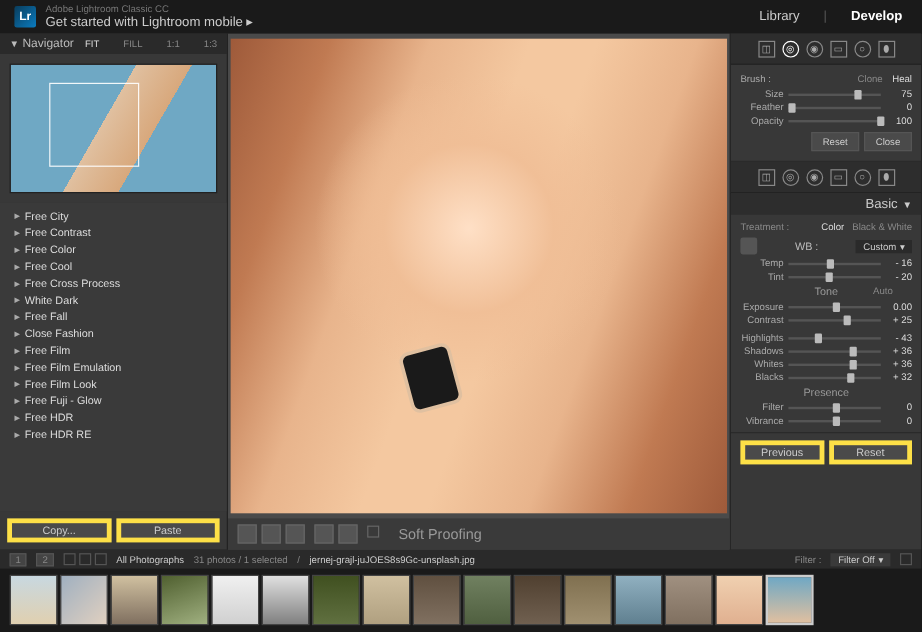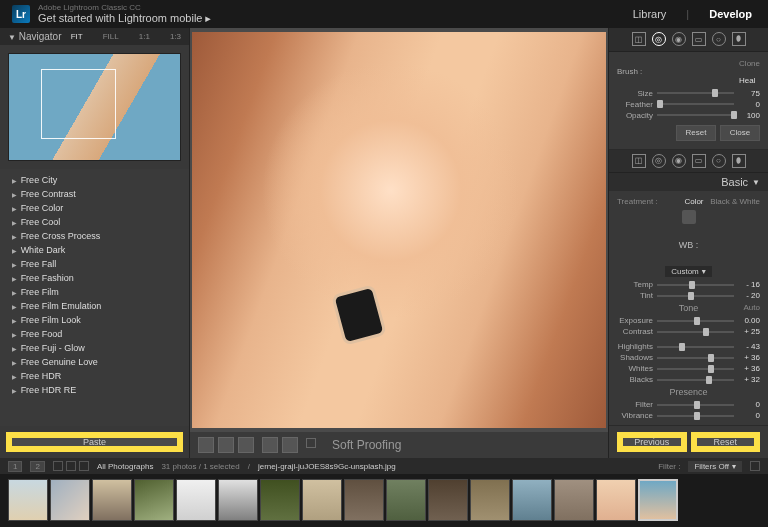--- a/index.html
+++ b/index.html
@@ -19,21 +19,21 @@
   .nav-header { display: flex; justify-content: space-between; align-items: center; padding: 3px 8px; background: #2a2a2a; font-size: 10px; }
   .nav-header .tri { font-size: 8px; }
   .nav-zoom { display: flex; gap: 20px; font-size: 8px; color: #888; }
   .nav-zoom span.on { color: #ddd; }
   .nav-preview { margin: 8px; height: 108px; background: linear-gradient(120deg, #6fa8c4 0%, #6fa8c4 45%, #e0c0a0 45%, #d8a87c 65%, #6fa8c4 65%); position: relative; border: 1px solid #222; }
   .nav-preview .rect { position: absolute; left: 32px; top: 15px; width: 75px; height: 70px; border: 1px solid rgba(255,255,255,0.9); }
   .preset-list { flex: 1; overflow: hidden; background: #3a3a3a; padding: 4px 0; }
   .preset-row { display: flex; align-items: center; padding: 2px 12px; font-size: 9px; color: #ddd; cursor: pointer; }
   .preset-row .tri { font-size: 6px; margin-right: 4px; color: #aaa; }
   .left-buttons { display: flex; gap: 4px; padding: 6px; }
-  .btn { flex: 1; height: 20px; background: #4a4a4a; border: 6px solid #fde047; color: #ccc; font-size: 9px; display: flex; align-items: center; justify-content: center; cursor: pointer; }
+  .btn { flex: 1; height: 20px; background: #4a4a4a; border: 4px solid #fde047; color: #ccc; font-size: 9px; display: flex; align-items: center; justify-content: center; cursor: pointer; }
   .btn + .btn { margin-left: 0; }
   .center { flex: 1; background: #4a4a4a; display: flex; flex-direction: column; position: relative; }
   .canvas { flex: 1; margin: 4px 2px; overflow: hidden; position: relative; }
   .photo { position: absolute; inset: 0; background:
     radial-gradient(circle at 48% 40%, rgba(255,225,200,0.95) 0%, rgba(240,190,150,0.9) 22%, rgba(230,135,95,0) 40%),
     linear-gradient(110deg, #9e5a3a 0%, #c07a52 15%, #e8b48c 30%, #f4c8a0 45%, #f4c8a0 55%, #e8b48c 70%, #c07a52 85%, #9e5a3a 100%);
   }
   .photo::after { content: ""; position: absolute; left: 35%; top: 65%; width: 38px; height: 46px; background: #1a1a1a; border: 3px solid #e0c0a0; border-radius: 8px; transform: rotate(-15deg); }
   .toolbar-bottom { height: 26px; display: flex; align-items: center; padding: 0 8px; gap: 8px; background: #3a3a3a; }
   .tool-icons { display: flex; gap: 4px; }
@@ -45,39 +45,39 @@
   .ts-icon { width: 14px; height: 14px; border: 1px solid #888; cursor: pointer; display: flex; align-items: center; justify-content: center; font-size: 8px; color: #aaa; }
   .ts-icon.circle { border-radius: 50%; }
   .ts-icon.active { border-color: #fff; color: #fff; }
   .panel-section { padding: 4px 8px; border-bottom: 1px solid #2a2a2a; }
   .row { display: flex; justify-content: space-between; align-items: center; padding: 1px 0; font-size: 8px; color: #aaa; }
   .row .label { flex: 0 0 40px; text-align: right; padding-right: 4px; }
   .row .slider { flex: 1; height: 8px; position: relative; }
   .row .slider .track { position: absolute; top: 3px; left: 0; right: 0; height: 2px; background: #555; }
   .row .slider .thumb { position: absolute; top: 0px; width: 6px; height: 8px; background: #bbb; border-radius: 1px; }
   .row .val { flex: 0 0 26px; text-align: right; color: #ddd; font-size: 8px; }
-  .brush-tabs { display: flex; justify-content: space-between; gap: 8px; font-size: 8px; padding: 2px 0; flex-direction: column; }
+  .brush-tabs { display: flex; justify-content: space-between; gap: 8px; font-size: 8px; padding: 2px 0; }
   .brush-tabs span { color: #888; cursor: pointer; }
   .brush-tabs span.active { color: #ddd; }
   .reset-row { display: flex; gap: 4px; justify-content: space-between; padding: 4px 0; }
   .mini-btn { flex: 1; height: 16px; background: #4a4a4a; border: 1px solid #555; color: #ccc; font-size: 8px; display: flex; align-items: center; justify-content: center; cursor: pointer; }
   .basic-header { display: flex; justify-content: flex-end; align-items: center; padding: 3px 8px; background: #2d2d2d; font-size: 11px; color: #ccc; gap: 4px; }
   .basic-header .tri { font-size: 8px; }
   .treatment { display: flex; justify-content: space-between; padding: 2px 0; font-size: 8px; }
   .treatment .label { color: #888; }
   .treatment .opt { color: #888; cursor: pointer; }
   .treatment .opt.active { color: #ddd; }
-  .wb-row { display: flex; align-items: center; justify-content: space-between; padding: 2px 0; gap: 16px; flex-direction: column; }
+  .wb-row { display: flex; align-items: center; justify-content: space-between; padding: 2px 0; gap: 16px; }
   .wb-row .pipette { width: 14px; height: 14px; background: #555; border-radius: 2px; cursor: pointer; }
   .wb-select { background: #2a2a2a; color: #ccc; padding: 1px 6px; font-size: 8px; cursor: pointer; display: flex; align-items: center; gap: 3px; }
   .temp-track { background: linear-gradient(90deg, #2060c0, #20c0c0, #888, #c0c020, #e0a020); }
   .tint-track { background: linear-gradient(90deg, #20a020, #888, #c020c0); }
   .sat-track { background: linear-gradient(90deg, #888, #f00, #ff0, #0f0, #0ff, #00f, #f0f); }
   .section-title { text-align: center; color: #999; padding: 2px 0; font-size: 9px; position: relative; }
-  .section-title .auto { position: absolute; right: 0; color: #888; font-size: 8px; cursor: pointer; }
+  .section-title .auto { position: absolute; right: 16px; color: #888; font-size: 8px; cursor: pointer; }
   .right-buttons { display: flex; gap: 4px; padding: 6px 8px; }
   .filmstrip-bar { height: 16px; display: flex; align-items: center; padding: 0 8px; gap: 8px; background: #2a2a2a; font-size: 8px; color: #888; }
   .filmstrip-bar .spacer { flex: 1; }
   .fs-txt { color: #ccc; }
   .fs-icons { display: flex; gap: 3px; }
   .fs-icon { width: 10px; height: 10px; border: 1px solid #555; cursor: pointer; }
   .fs-num { background: #444; padding: 0 4px; border: 1px solid #555; }
   .filter-select { background: #3a3a3a; padding: 1px 6px; color: #ccc; cursor: pointer; display: flex; align-items: center; gap: 3px; }
   .filmstrip { height: 52px; display: flex; align-items: center; padding: 2px 8px; gap: 2px; background: #1a1a1a; overflow: hidden; }
   .thumb-item { flex: 0 0 40px; height: 42px; border: 1px solid #444; cursor: pointer; }
@@ -157,56 +157,49 @@
       <div class="preset-row">
           <span class="tri">▶</span>
           <span>White Dark</span>
         </div>
       <div class="preset-row">
           <span class="tri">▶</span>
           <span>Free Fall</span>
         </div>
       <div class="preset-row">
           <span class="tri">▶</span>
-          <span>Free Fashion</span>
+          <span>Close Fashion</span>
         </div>
       <div class="preset-row">
           <span class="tri">▶</span>
           <span>Free Film</span>
         </div>
       <div class="preset-row">
           <span class="tri">▶</span>
           <span>Free Film Emulation</span>
         </div>
       <div class="preset-row">
           <span class="tri">▶</span>
           <span>Free Film Look</span>
         </div>
       <div class="preset-row">
           <span class="tri">▶</span>
-          <span>Free Food</span>
-        </div>
-      <div class="preset-row">
-          <span class="tri">▶</span>
           <span>Free Fuji - Glow</span>
         </div>
       <div class="preset-row">
           <span class="tri">▶</span>
-          <span>Free Genuine Love</span>
-        </div>
-      <div class="preset-row">
-          <span class="tri">▶</span>
           <span>Free HDR</span>
         </div>
       <div class="preset-row">
           <span class="tri">▶</span>
           <span>Free HDR RE</span>
         </div>
     </div>
     <div class="left-buttons">
+      <div class="btn">Copy...</div>
       <div class="btn">Paste</div>
     </div>
   </div>
 
   <div class="center">
     <div class="canvas">
       <div class="photo"></div>
     </div>
     <div class="toolbar-bottom">
       <div class="tool-icons">
@@ -406,21 +399,21 @@
     <div class="fs-icon"></div>
     <div class="fs-icon"></div>
   </div>
   <span class="fs-txt">All Photographs</span>
   <span>31 photos / 1 selected</span>
   <span>/</span>
   <span class="fs-txt">jernej-grajl-juJOES8s9Gc-unsplash.jpg</span>
   <div class="spacer"></div>
   <span>Filter :</span>
   <div class="filter-select">
-      <span>Filters Off</span>
+      <span>Filter Off</span>
       <span>▾</span>
     </div>
   <div class="fs-icon"></div>
 </div>
 
 <div class="filmstrip">
   <div class="thumb-item t0"></div>
   <div class="thumb-item t1"></div>
   <div class="thumb-item t2"></div>
   <div class="thumb-item t3"></div>

